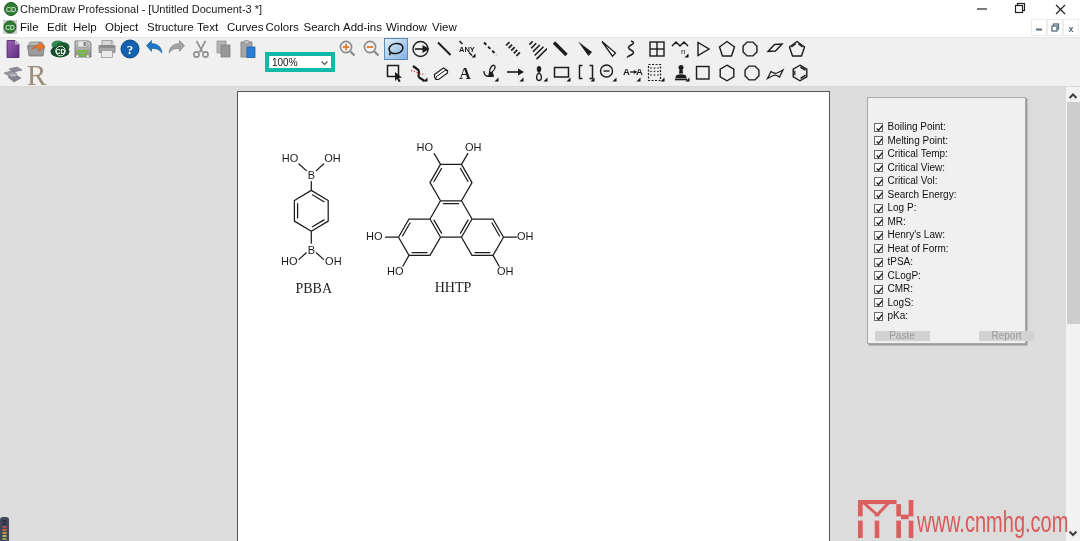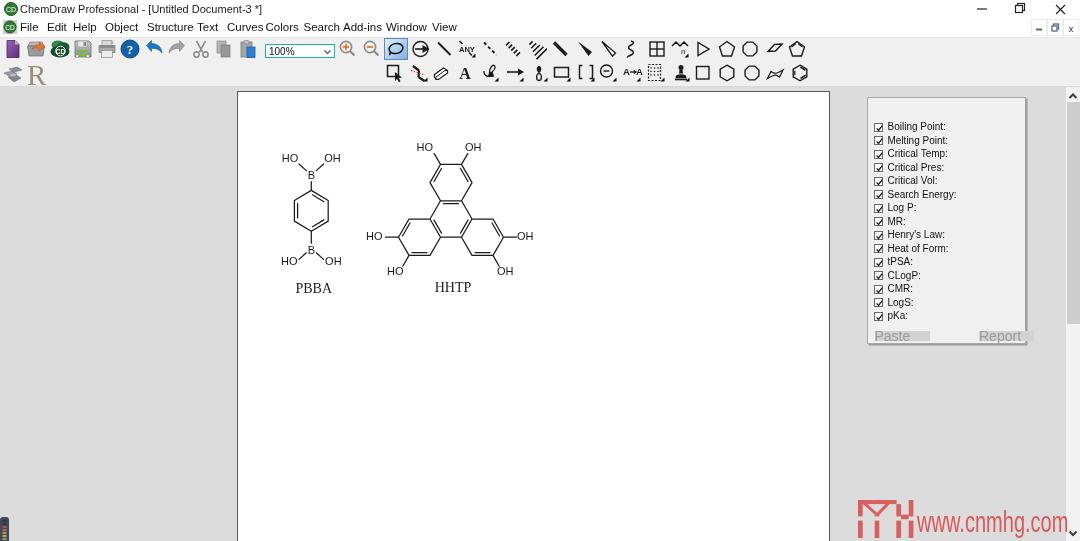--- a/index.html
+++ b/index.html
@@ -12,21 +12,21 @@
 #workspace{left:0;top:87px;width:1080px;height:454px;background:#dcdcdc}
 #page{left:237px;top:4px;width:593px;height:450px;background:#fff;border:1.4px solid #565656;border-bottom:none}
 #molsvg{left:0;top:0}
 #panel{left:867px;top:97px;width:159px;height:247px;background:#f0f0f0;border:1px solid #a8a8a8;box-shadow:1.5px 1.5px 0 #9c9c9c}
 #paneltitle{left:0;top:0;width:157px;height:16.5px;background:linear-gradient(180deg,#c8daed,#a9c2dd)}
 #paneltxt{left:4px;top:2px;font-size:11px;color:#10102c}
 .prow{position:absolute;left:6px;font-size:10px;color:#111;height:13px}
 .cb{position:absolute;left:0;top:0.5px;width:9px;height:9px;background:#fff;border:1px solid #6a6a6a}
 .cb svg{position:absolute;left:0;top:0}
 .ptxt{position:absolute;left:13.5px;top:-1px;white-space:nowrap}
-.pbtn{position:absolute;top:232.5px;width:55px;height:10px;background:#d2d2d2;color:#9b9b9b;font-size:14px;line-height:10px}
+.pbtn{position:absolute;top:232.5px;width:55px;height:10px;background:#d2d2d2;color:#9b9b9b;font-size:10px;text-align:center;line-height:10px}
 #scroll{left:1066px;top:87px;width:14px;height:454px;background:#f2f2f2}
 #thumb{left:1px;top:15px;width:13px;height:222px;background:#cdcdcd}
 .sarr{position:absolute;left:2px;width:10px;height:10px}
 #chip{left:0;top:430px;width:9px;height:24px;background:#42475a;border-radius:3px 3px 0 0}
 #wm{left:856px;top:498px}
 #wmtxt{left:917px;top:505px;font-size:30px;color:#d85a5a;transform:scaleX(0.668);transform-origin:0 0;white-space:nowrap}
 </style></head>
 <body>
 <div class="abs" id="titlebar">
   <svg class="abs" style="left:4px;top:2px" width="14" height="14">
@@ -135,21 +135,21 @@
     </svg>
     <svg class="abs" style="left:213.0px;top:0.0px" width="22" height="22" viewBox="0 0 22 22">
       <rect x="4" y="3" width="9" height="12" fill="#b5b5b5" stroke="#8a8a8a" stroke-width="0.7"></rect>
 <rect x="8" y="7" width="9" height="12" fill="#989898" stroke="#777" stroke-width="0.7"></rect>
     </svg>
     <svg class="abs" style="left:237.0px;top:0.0px" width="22" height="22" viewBox="0 0 22 22">
       <rect x="4" y="4" width="11" height="15" fill="#a5a5a5" stroke="#7a7a7a" stroke-width="0.8"></rect>
 <rect x="7" y="2.5" width="5" height="3.5" rx="1" fill="#c2c2c2" stroke="#7a7a7a" stroke-width="0.6"></rect>
 <rect x="10" y="9" width="8" height="10.5" fill="#2a7fd4" stroke="#1661ab" stroke-width="0.8"></rect>
     </svg>
-    <div class="abs" style="left:265px;top:6px;width:70px;height:14px;background:#fff;border:1px solid #14b8a6;font-size:10px;color:#111;line-height:13px;padding-left:3px">100%
+    <div class="abs" style="left:265px;top:14px;width:70px;height:20px;background:#fff;border:4px solid #14b8a6;font-size:10px;color:#111;line-height:13px;padding-left:3px">100%
 <svg class="abs" style="right:2px;top:3px" width="9" height="8">
         <path d="M1.5 2.5L4.5 5.5L7.5 2.5" fill="none" stroke="#555" stroke-width="1.2"></path>
       </svg></div>
     <svg class="abs" style="left:337.0px;top:0.0px" width="22" height="22" viewBox="0 0 22 22">
       <circle cx="9" cy="9" r="5.6" fill="#f4f4f4" stroke="#8a8a8a" stroke-width="1.6"></circle>
 <line x1="13.2" y1="13.2" x2="17.5" y2="17.5" stroke="#8a8a8a" stroke-width="2.2"></line>
 <line x1="5.8" y1="9" x2="12.2" y2="9" stroke="#e8762c" stroke-width="1.8"></line>
       <line x1="9" y1="5.8" x2="9" y2="12.2" stroke="#e8762c" stroke-width="1.8"></line>
     </svg>
     <svg class="abs" style="left:361.0px;top:0.0px" width="22" height="22" viewBox="0 0 22 22">
@@ -401,21 +401,21 @@
         </svg>
       </span>
       <span class="ptxt">Critical Temp:</span>
     </div>
     <div class="prow" style="top:64.6px">
       <span class="cb">
         <svg width="9" height="9" viewBox="0 0 9 9">
           <path d="M1.6 4.4L3.5 6.4L7.3 1.6" fill="none" stroke="#1a1a1a" stroke-width="1.3"></path>
         </svg>
       </span>
-      <span class="ptxt">Critical Pres:</span>
+      <span class="ptxt">Critical View:</span>
     </div>
     <div class="prow" style="top:78.1px">
       <span class="cb">
         <svg width="9" height="9" viewBox="0 0 9 9">
           <path d="M1.6 4.4L3.5 6.4L7.3 1.6" fill="none" stroke="#1a1a1a" stroke-width="1.3"></path>
         </svg>
       </span>
       <span class="ptxt">Critical Vol:</span>
     </div>
     <div class="prow" style="top:91.6px">

